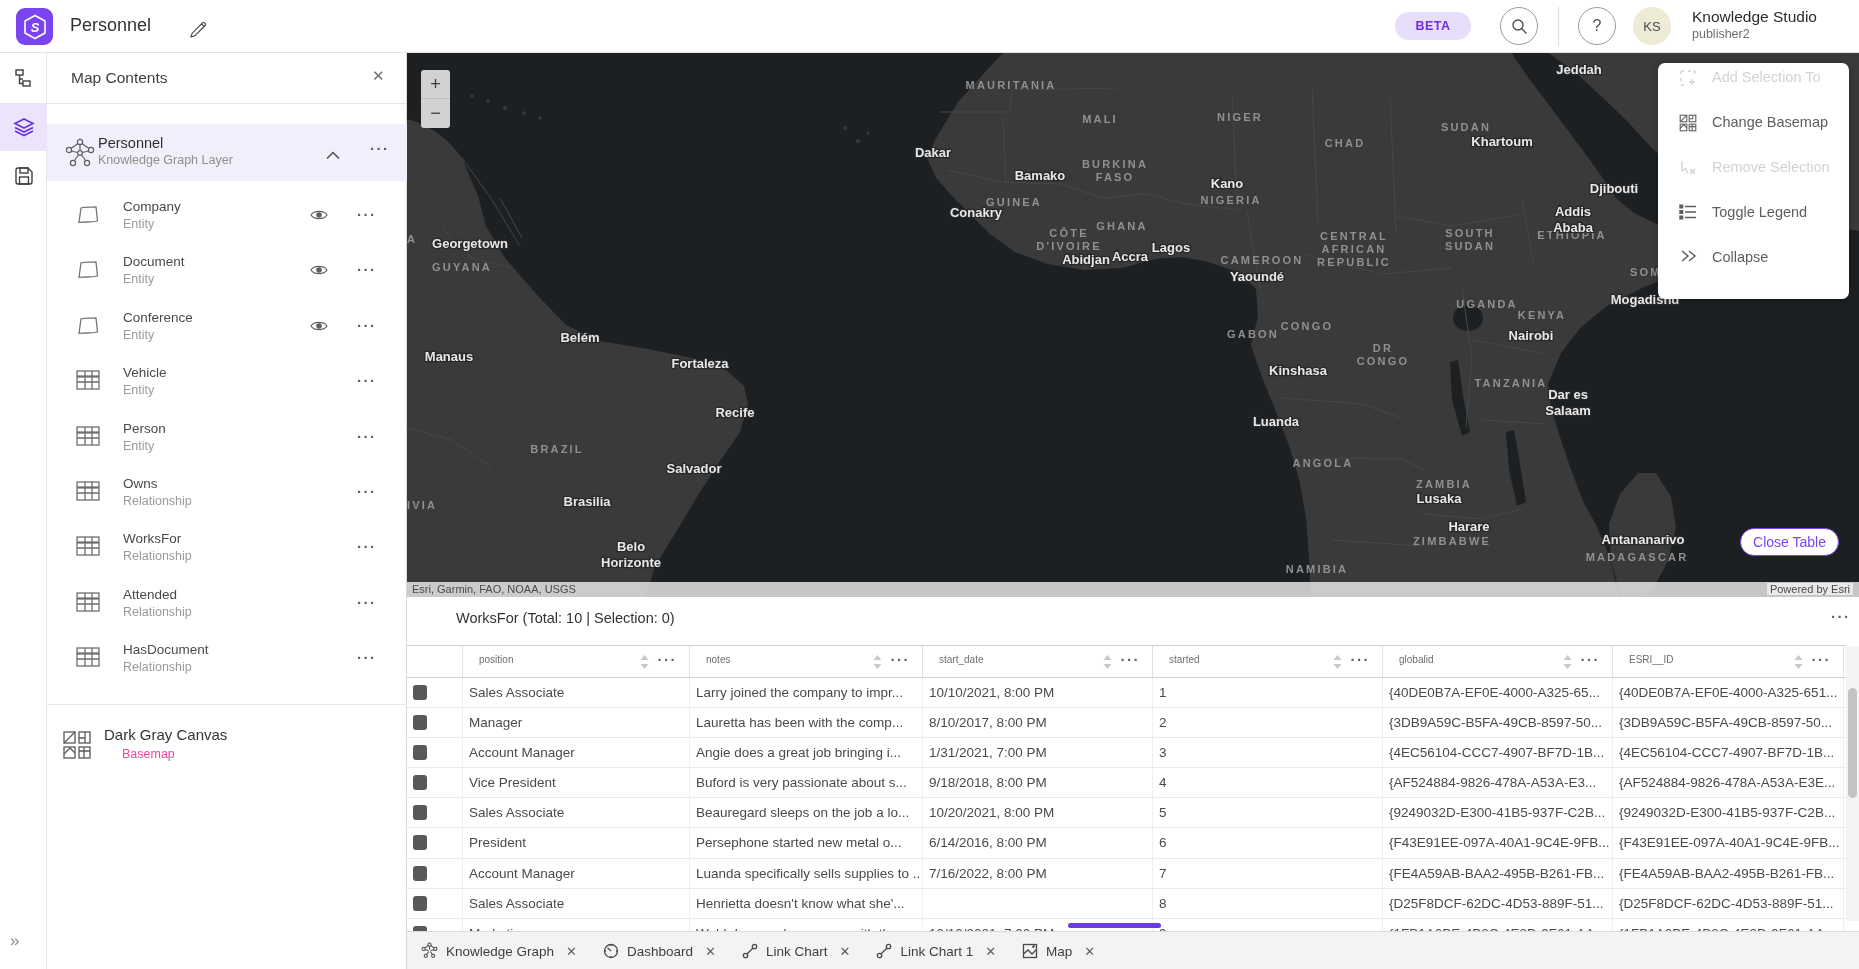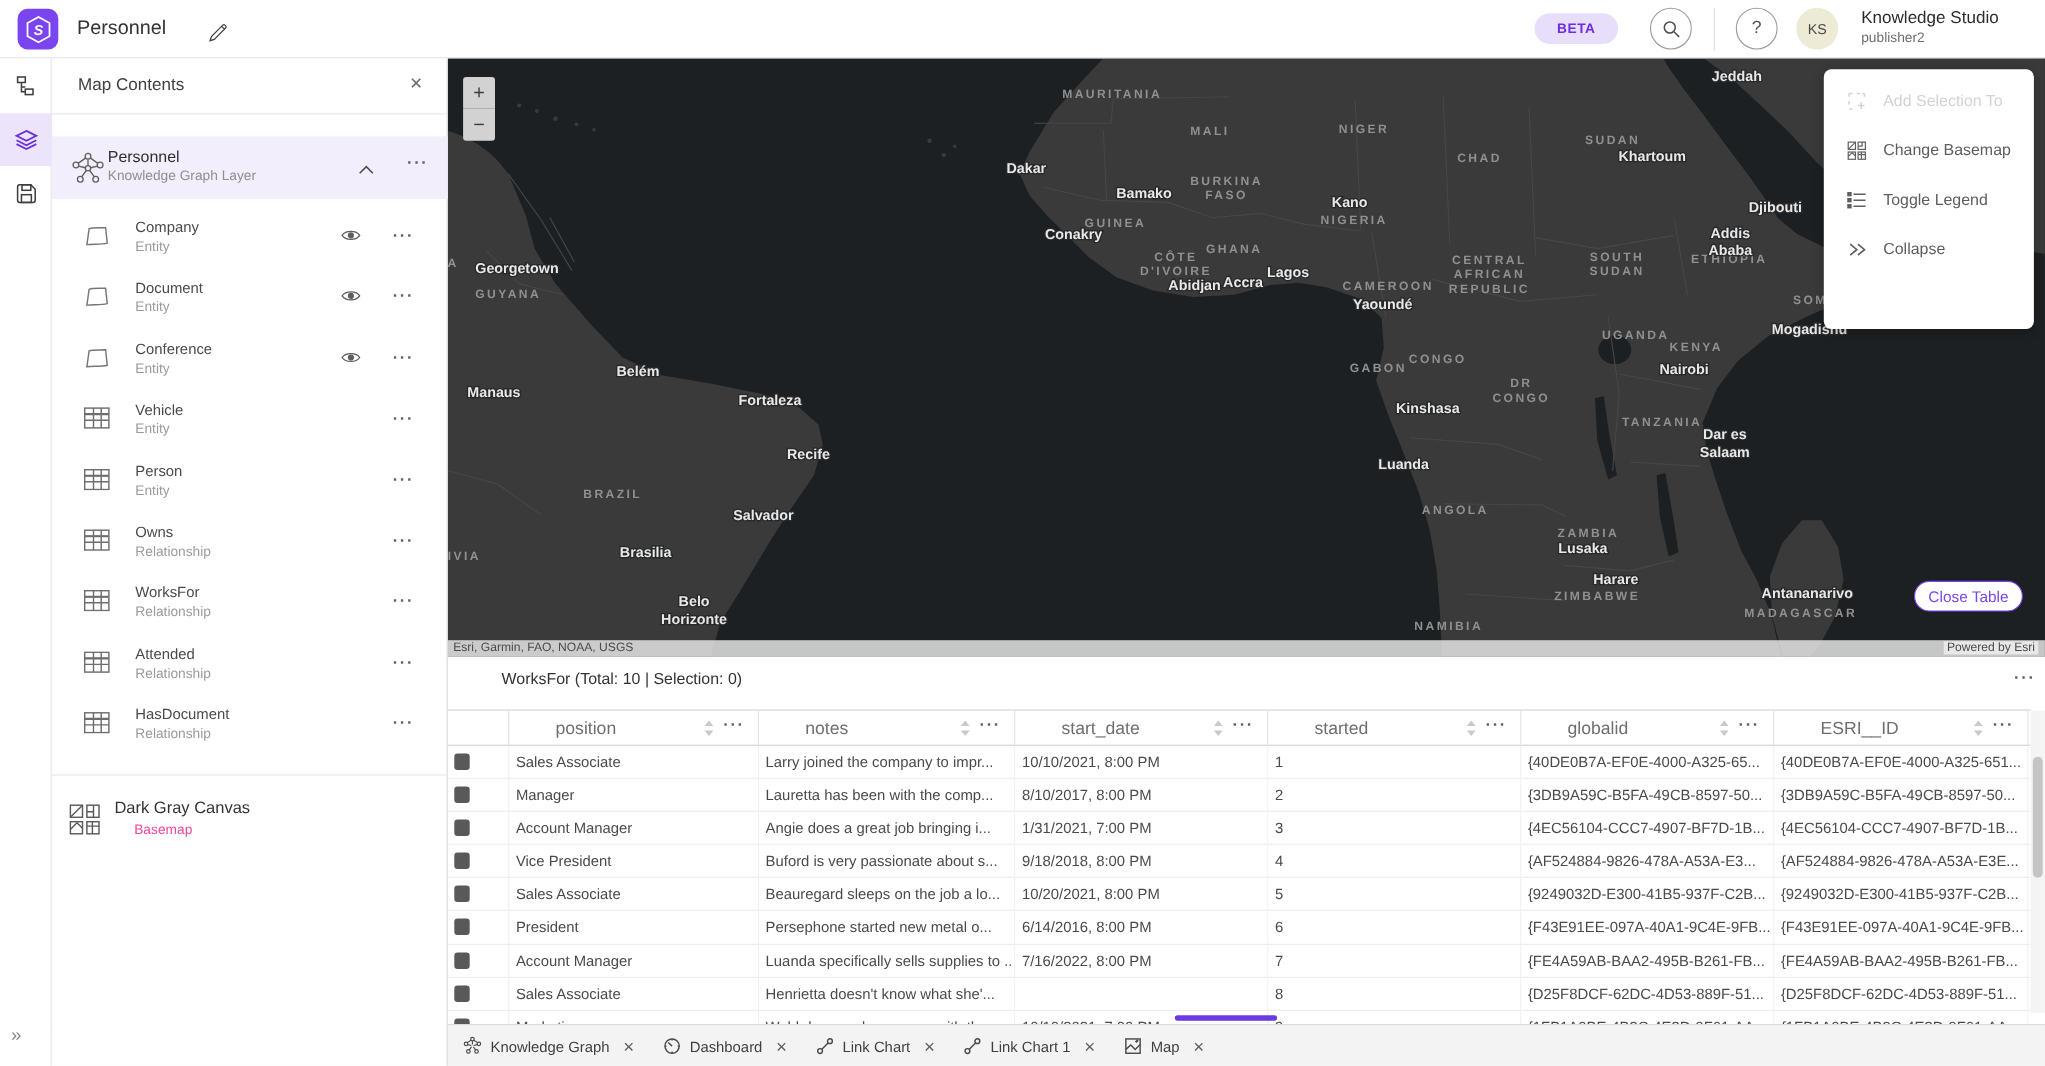--- a/index.html
+++ b/index.html
@@ -73,35 +73,35 @@
   .attrib .al { position:absolute; left:5px; top:1px; }
   .attrib .ar { position:absolute; right:6px; top:1px; background:rgba(235,235,235,.9); padding:0 3px; }
   .close-table { position:absolute; left:1333px; top:475px; width:99px; height:28px; border-radius:15px;
     background:#fff; border:1.5px solid #7a45f0; color:#7a45f0; font-size:14px;
     display:flex; align-items:center; justify-content:center; cursor:pointer; z-index:8;
     font-family:"Liberation Sans", sans-serif; }
 
   
   .ctx-menu { position:absolute; left:1658px; top:63px; width:191px; height:236px; background:#fff;
     border-radius:7px; box-shadow:0 2px 10px rgba(0,0,0,.25); z-index:35; padding-top:6px; }
-  .ctx-item { position:relative; height:45px; display:flex; align-items:center; cursor:pointer; }
+  .ctx-item { position:relative; height:45px; display:flex; align-items:flex-start; cursor:pointer; }
   .ctx-item .ci { width:20px; margin-left:20px; display:flex; justify-content:center; }
   .ctx-item .cl { margin-left:14px; font-size:14.5px; }
   .ctx-item.on .cl { color:#5e5e5e; }
   .ctx-item.off { cursor:default; }
   .ctx-item.off .cl { color:#d2d2d2; }
 
   
   .table-panel { position:absolute; left:407px; top:597px; width:1452px; height:334px; background:#fff; z-index:10; overflow:hidden; }
   .tbl-title { position:absolute; left:49px; top:13px; font-size:14.5px; color:#323232; }
   .tbl-dots { position:absolute; left:1424px; top:11px; }
   .thead { position:absolute; left:0; top:48px; width:1439px; height:33px; border-top:1px solid #d2d2d2;
     border-bottom:1px solid #d2d2d2; display:flex; }
   .th { position:relative; height:100%; border-right:1px solid #e3e3e3; }
-  .th .hl { position:absolute; left:42px; top:8px; font-size:16px; color:#6e6e6e; white-space:nowrap; }
+  .th .hl { position:absolute; left:16px; top:8px; font-size:10px; color:#6e6e6e; white-space:nowrap; }
   .th .sorter { position:absolute; right:40px; top:9px; cursor:pointer; }
   .th .hdots { position:absolute; right:12px; top:5px; }
   .tbody { position:absolute; left:0; top:81px; width:1439px; }
   .tr { position:relative; width:1439px; height:30.1px; border-bottom:1px solid #ebebeb; display:flex; }
   .td { position:relative; height:100%; border-right:1px solid #f0f0f0; font-size:13.5px; color:#4a4a4a; }
   .td span { position:absolute; left:6px; top:7px; white-space:nowrap; overflow:hidden; max-width:96%; display:block; }
   .selcell { position:relative; }
   .cb { position:absolute; left:7px; top:7px; width:14px; height:15px; background:#595959; border-radius:3px; cursor:pointer; }
   .vscroll { position:absolute; right:0; top:49px; width:13px; height:275px; background:#f4f4f4; }
   .vthumb { position:absolute; left:2px; top:42px; width:9px; height:110px; background:#c4c4c4; border-radius:5px; }
@@ -465,20 +465,29 @@
             <rect x="17" y="2" width="11" height="11"></rect>
             <path d="M17 8 H23 V2"></path>
             <rect x="2" y="17" width="11" height="11"></rect>
             <path d="M2 24 L8 18 L13 23"></path>
             <rect x="17" y="17" width="11" height="11"></rect>
             <path d="M22 17 V28 M17 21 H28"></path>
           </svg>
         </span>
         <span class="cl">Change Basemap</span>
       </div>
+      <div class="ctx-item off">
+        <span class="ci">
+          <svg width="18" height="18" viewBox="0 0 18 18" fill="none" stroke="#d2d2d2" stroke-width="1.4">
+            <path d="M3 2 L3 12 L6.5 9.5 L9 14.5"></path>
+            <path d="M11 10 L16 15 M16 10 L11 15"></path>
+          </svg>
+        </span>
+        <span class="cl">Remove Selection</span>
+      </div>
       <div class="ctx-item on">
         <span class="ci">
           <svg width="18" height="16" viewBox="0 0 18 16" fill="none" stroke="#5e5e5e" stroke-width="1.4">
             <path d="M6 2.5 H17 M6 8 H17 M6 13.5 H17"></path>
             <rect x="1" y="1.2" width="2.6" height="2.6" fill="#5e5e5e"></rect>
             <rect x="1" y="6.7" width="2.6" height="2.6" fill="#5e5e5e"></rect>
             <rect x="1" y="12.2" width="2.6" height="2.6" fill="#5e5e5e"></rect>
           </svg>
         </span>
         <span class="cl">Toggle Legend</span>

